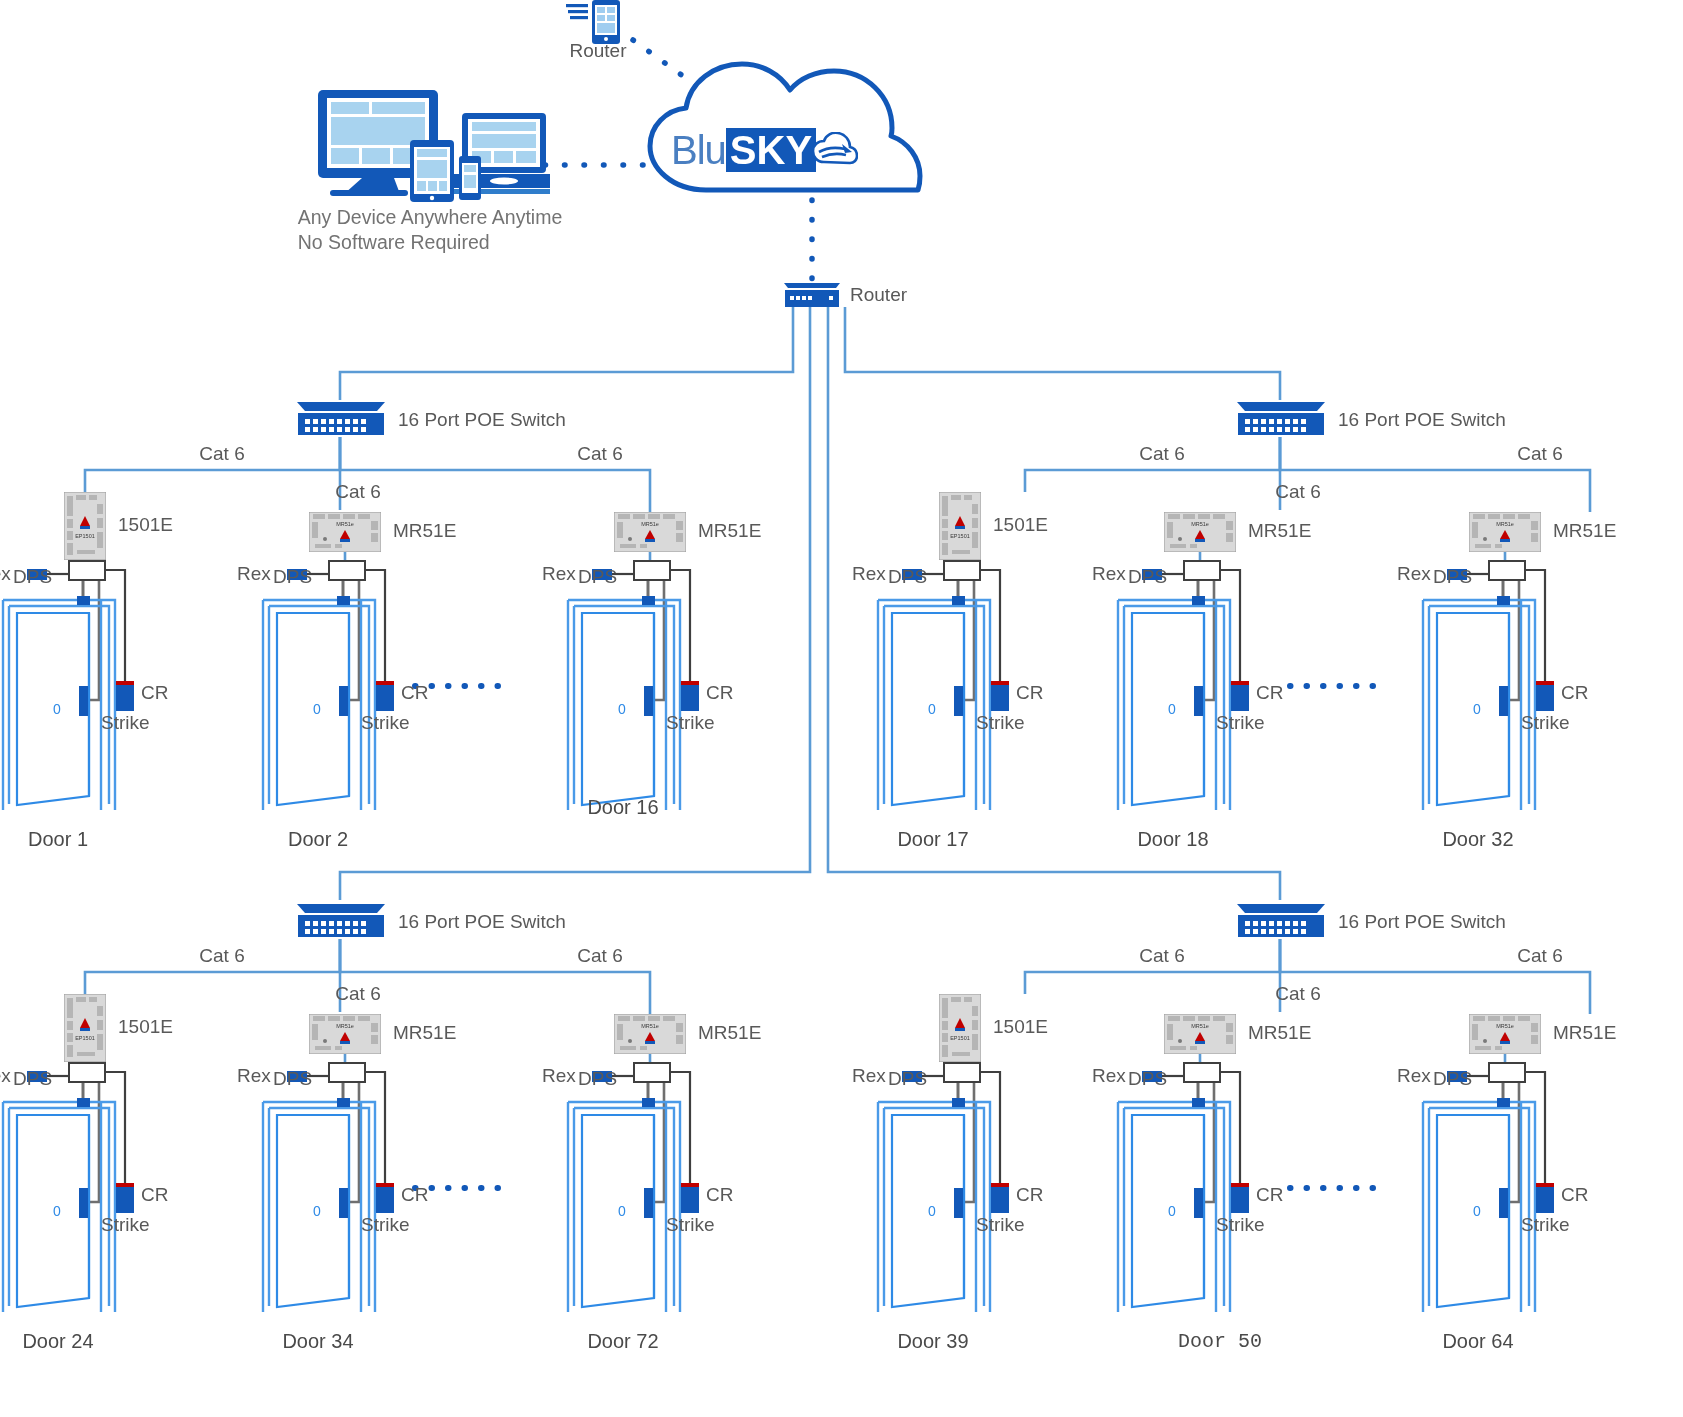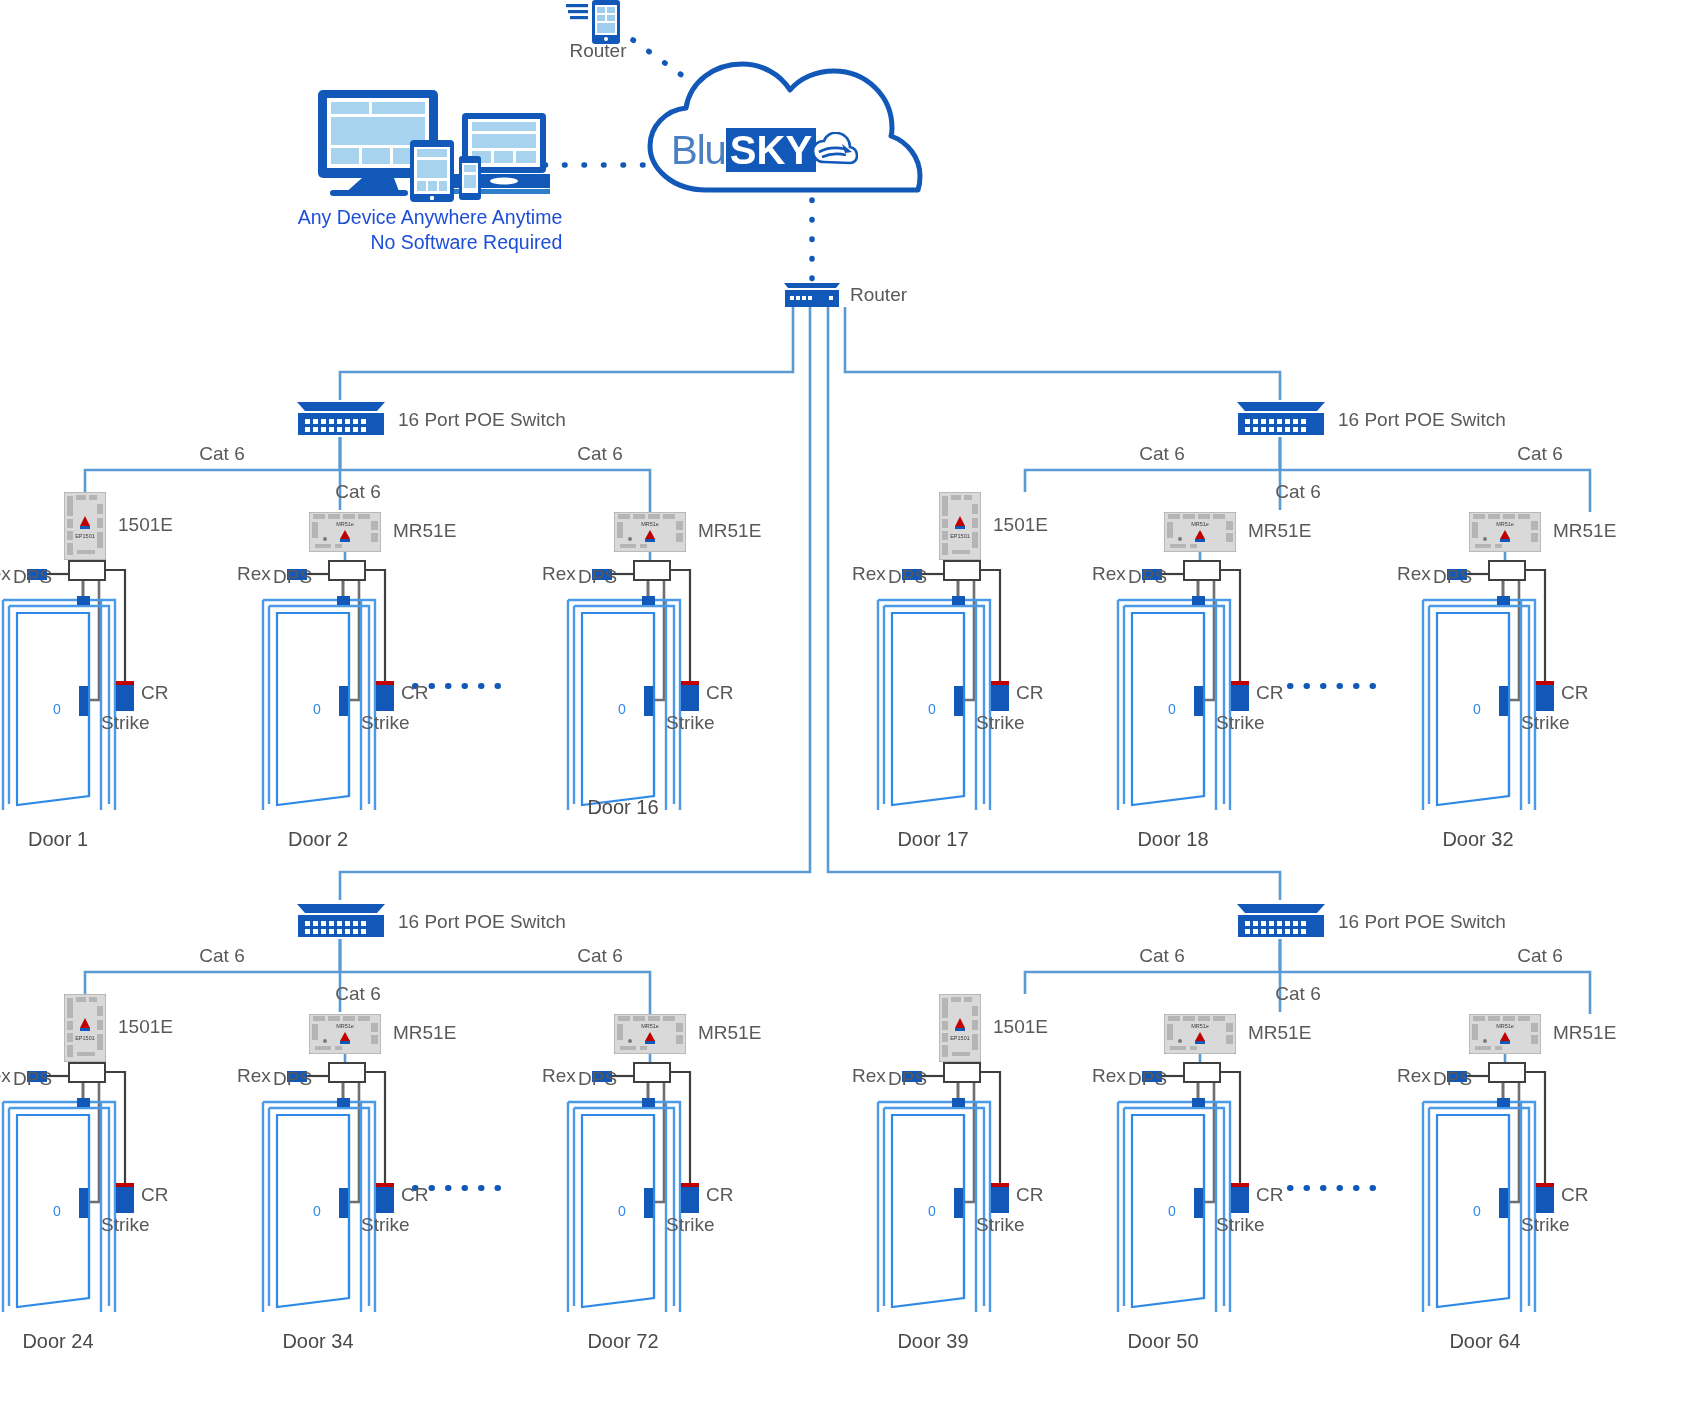--- a/index.html
+++ b/index.html
@@ -4,21 +4,21 @@
 <style>
   html,body{margin:0;padding:0;background:#ffffff;}
   body{width:1683px;height:1417px;font-family:"Liberation Sans",sans-serif;}
   #stage{position:relative;width:1683px;height:1417px;overflow:hidden;background:#fff;}
   #wires{position:absolute;left:0;top:0;width:1683px;height:1417px;}
   .lbl{position:absolute;color:#595959;font-size:19px;line-height:22px;white-space:nowrap;}
   .lbl.c{transform:translateX(-50%);text-align:center;}
   .lbl.sm{font-size:17px;}
   .node{position:absolute;}
   .doorlabel{position:absolute;font-size:20px;color:#4a4a4a;transform:translateX(-50%);white-space:nowrap;}
-  .capt{position:absolute;font-size:19.5px;color:#1d4ed8;text-align:right;transform:translateX(-50%);line-height:25px;white-space:nowrap;}
+  .capt{position:absolute;font-size:19.5px;color:#737373;text-align:left;transform:translateX(-50%);line-height:25px;white-space:nowrap;}
   .cr{position:absolute;width:18px;height:26px;background:#1258b8;}
   .cr:after{content:"";position:absolute;left:0;top:-4px;width:18px;height:4px;background:#c00000;}
   .rex{position:absolute;width:20px;height:11px;background:#1258b8;}
   .dps{position:absolute;width:13px;height:9px;background:#1258b8;}
   .strike{position:absolute;width:9px;height:30px;background:#1258b8;}
   .jbox{position:absolute;width:34px;height:17px;background:#ffffff;border:2px solid #3f3f3f;}
 </style>
 </head>
 <body>
 
@@ -946,21 +946,21 @@
             <rect x="26" y="32" width="7" height="4"></rect>
     </g>
     <text x="36" y="14" font-size="5.5" fill="#3a3a3a" text-anchor="middle" font-family="Liberation Sans, sans-serif">MR51e</text>
     <path d="M36,18 L41,27 L31,27 Z" fill="#c00000"></path>
     <rect x="31" y="27" width="10" height="3" fill="#1258b8"></rect>
     <circle cx="16" cy="27" r="2" fill="#7a7a7a"></circle>
   </svg>
       </div>
       <div class="lbl" style="left:1248px;top:1022px;">MR51E</div>
 
-      <div class="doorlabel" style="left:1163px;top:1330px;">Door 50</div>
+      <div class="doorlabel" style="left:1220px;top:1330px;font-family:Liberation Mono, monospace;">Door 50</div>
 
       <div class="jbox" style="left:1488px;top:1062px;"></div>
 
       <div class="rex" style="left:1447px;top:1071px;"></div>
       <div class="lbl" style="left:1397px;top:1065px;">Rex</div>
 
       <div class="dps" style="left:1497px;top:1098px;"></div>
       <div class="lbl" style="left:1433px;top:1068px;">DPS</div>
 
       <div class="cr" style="left:1536px;top:1187px;"></div>
@@ -986,16 +986,16 @@
             <rect x="26" y="32" width="7" height="4"></rect>
     </g>
     <text x="36" y="14" font-size="5.5" fill="#3a3a3a" text-anchor="middle" font-family="Liberation Sans, sans-serif">MR51e</text>
     <path d="M36,18 L41,27 L31,27 Z" fill="#c00000"></path>
     <rect x="31" y="27" width="10" height="3" fill="#1258b8"></rect>
     <circle cx="16" cy="27" r="2" fill="#7a7a7a"></circle>
   </svg>
       </div>
       <div class="lbl" style="left:1553px;top:1022px;">MR51E</div>
 
-      <div class="doorlabel" style="left:1478px;top:1330px;margin-left:7px;">Door 64</div>
+      <div class="doorlabel" style="left:1478px;top:1330px;">Door 64</div>
     </div>
 
 </div>
 
 </body></html>

